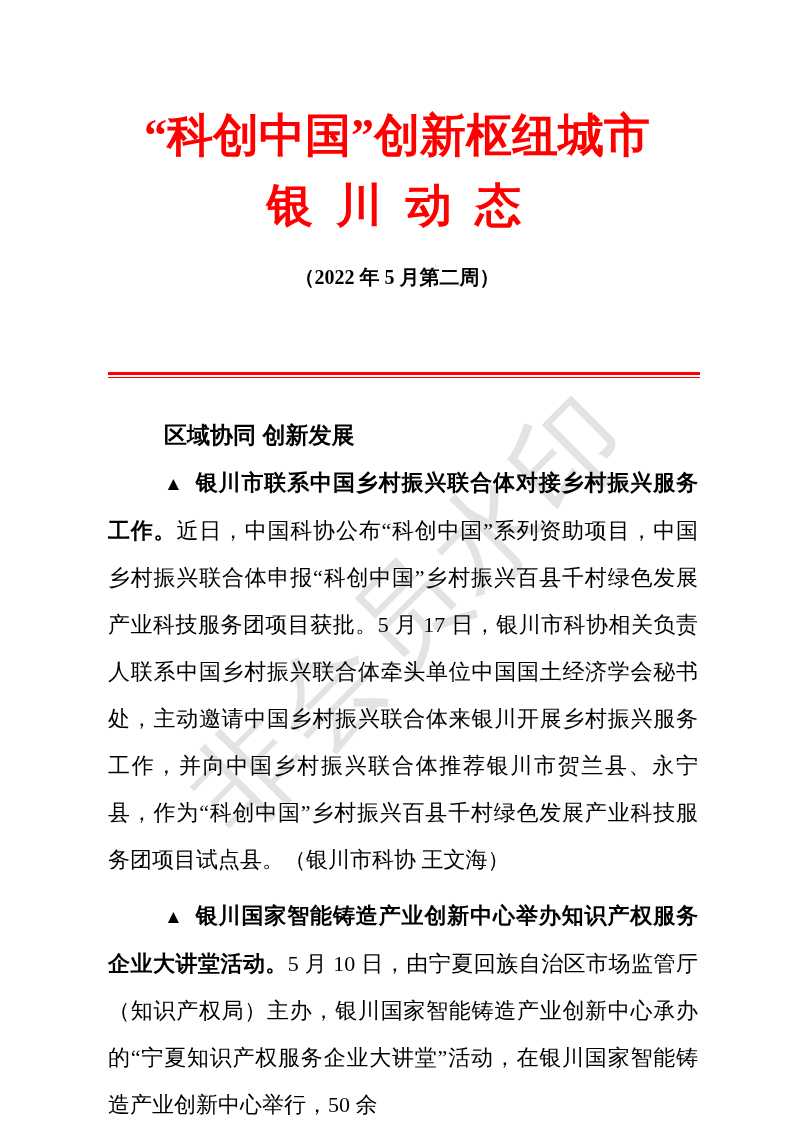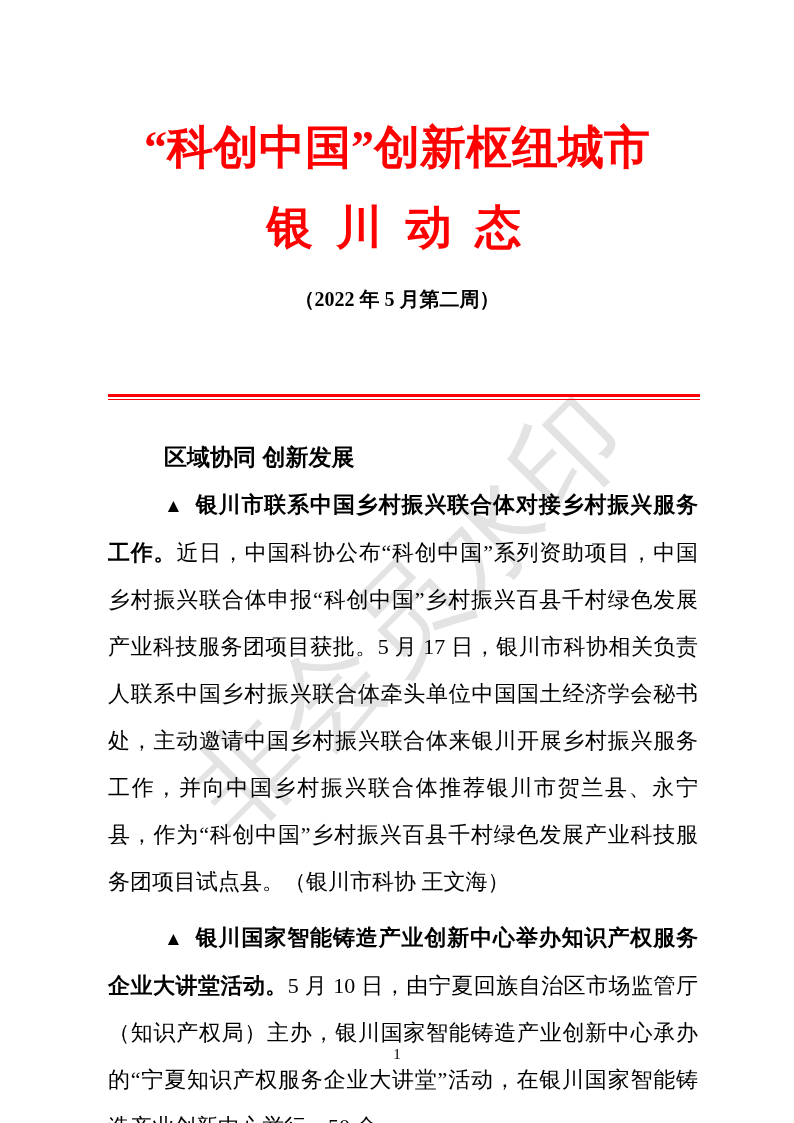--- a/index.html
+++ b/index.html
@@ -23,21 +23,21 @@
     font-size: 108px;
     letter-spacing: 5px;
     color: #e3e3e3;
     white-space: nowrap;
     transform: rotate(-45deg);
     z-index: 0;
     user-select: none;
   }
 
   .title {
-    margin: 16px;
+    margin: 4px;
     text-align: center;
     color: #fe0000;
     font-weight: 700;
     font-size: 46px;
     line-height: 64px;
     font-family: "Liberation Serif", serif;
   }
   .title-1 { padding-top: 100px; }
   .title-2 { margin-top: 6px; letter-spacing: 6px; }
 

